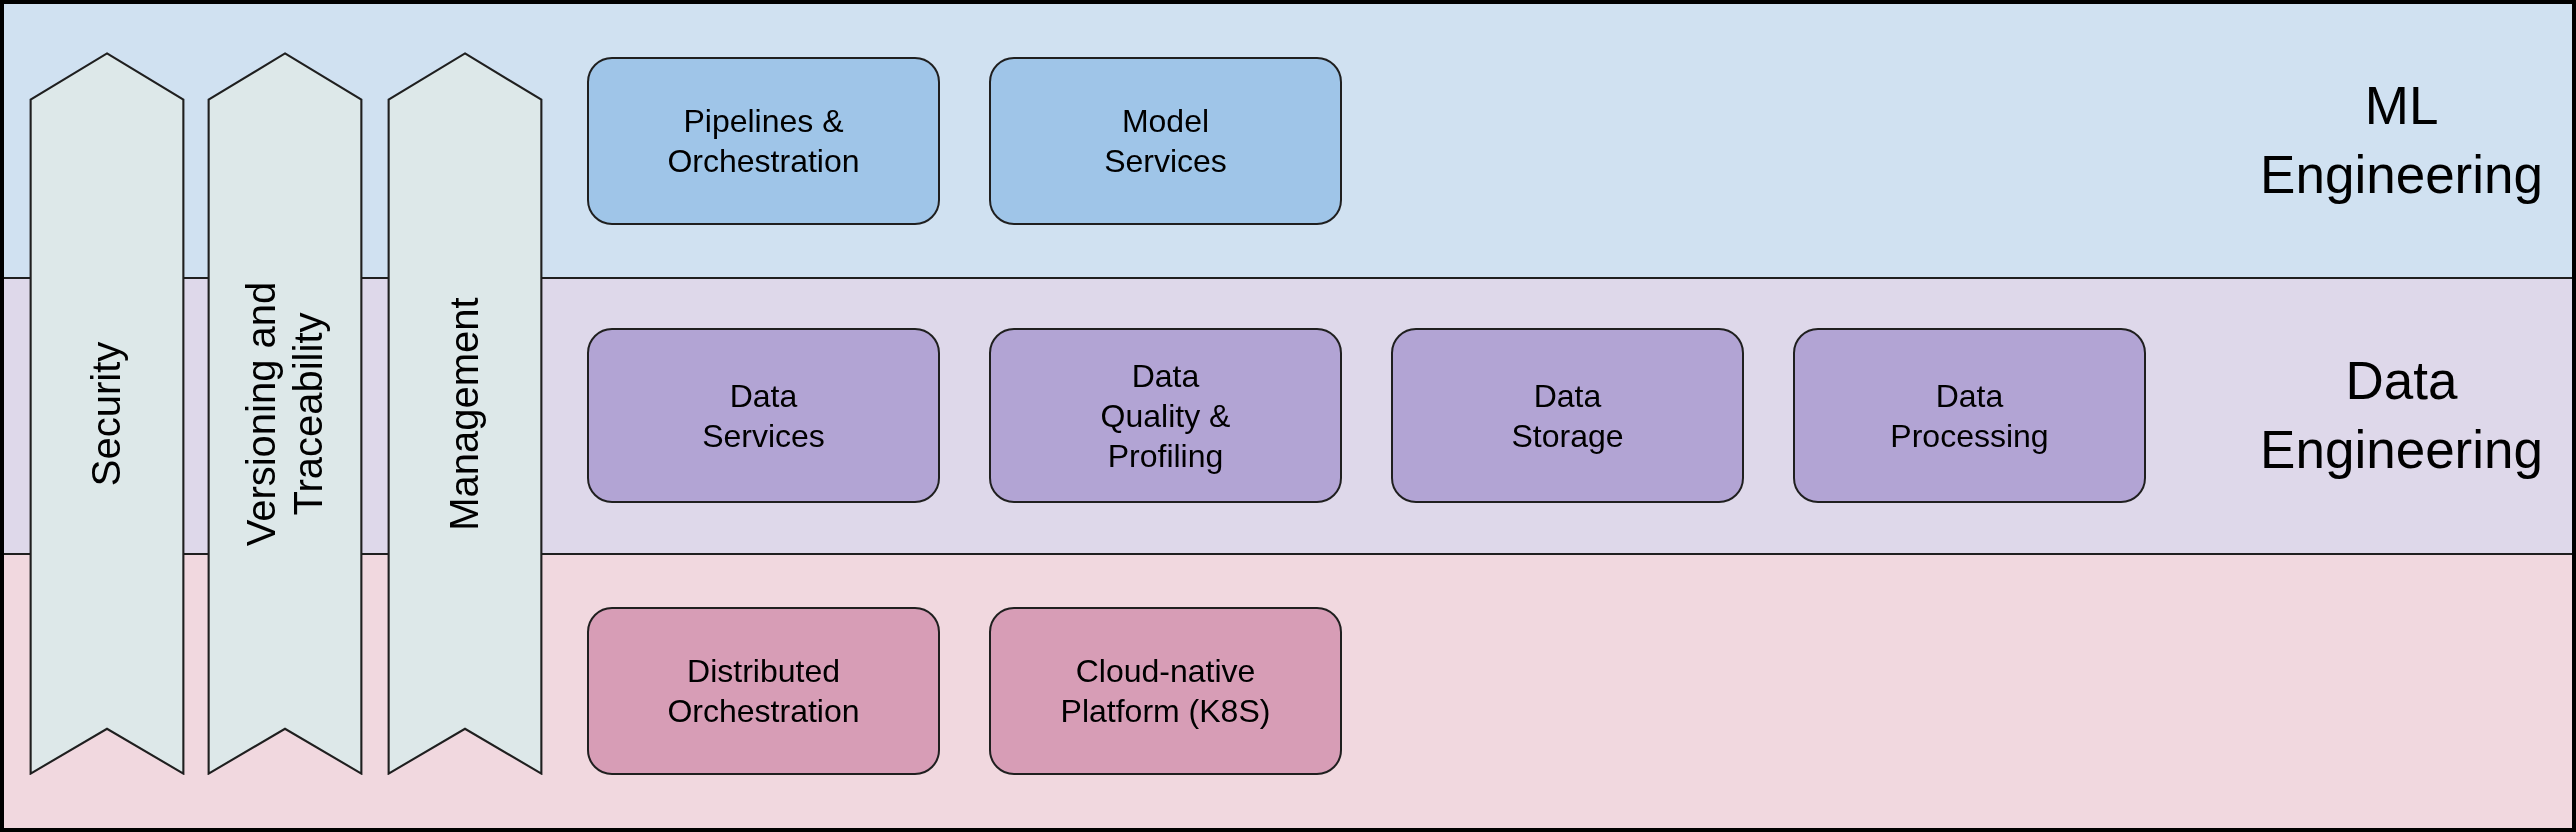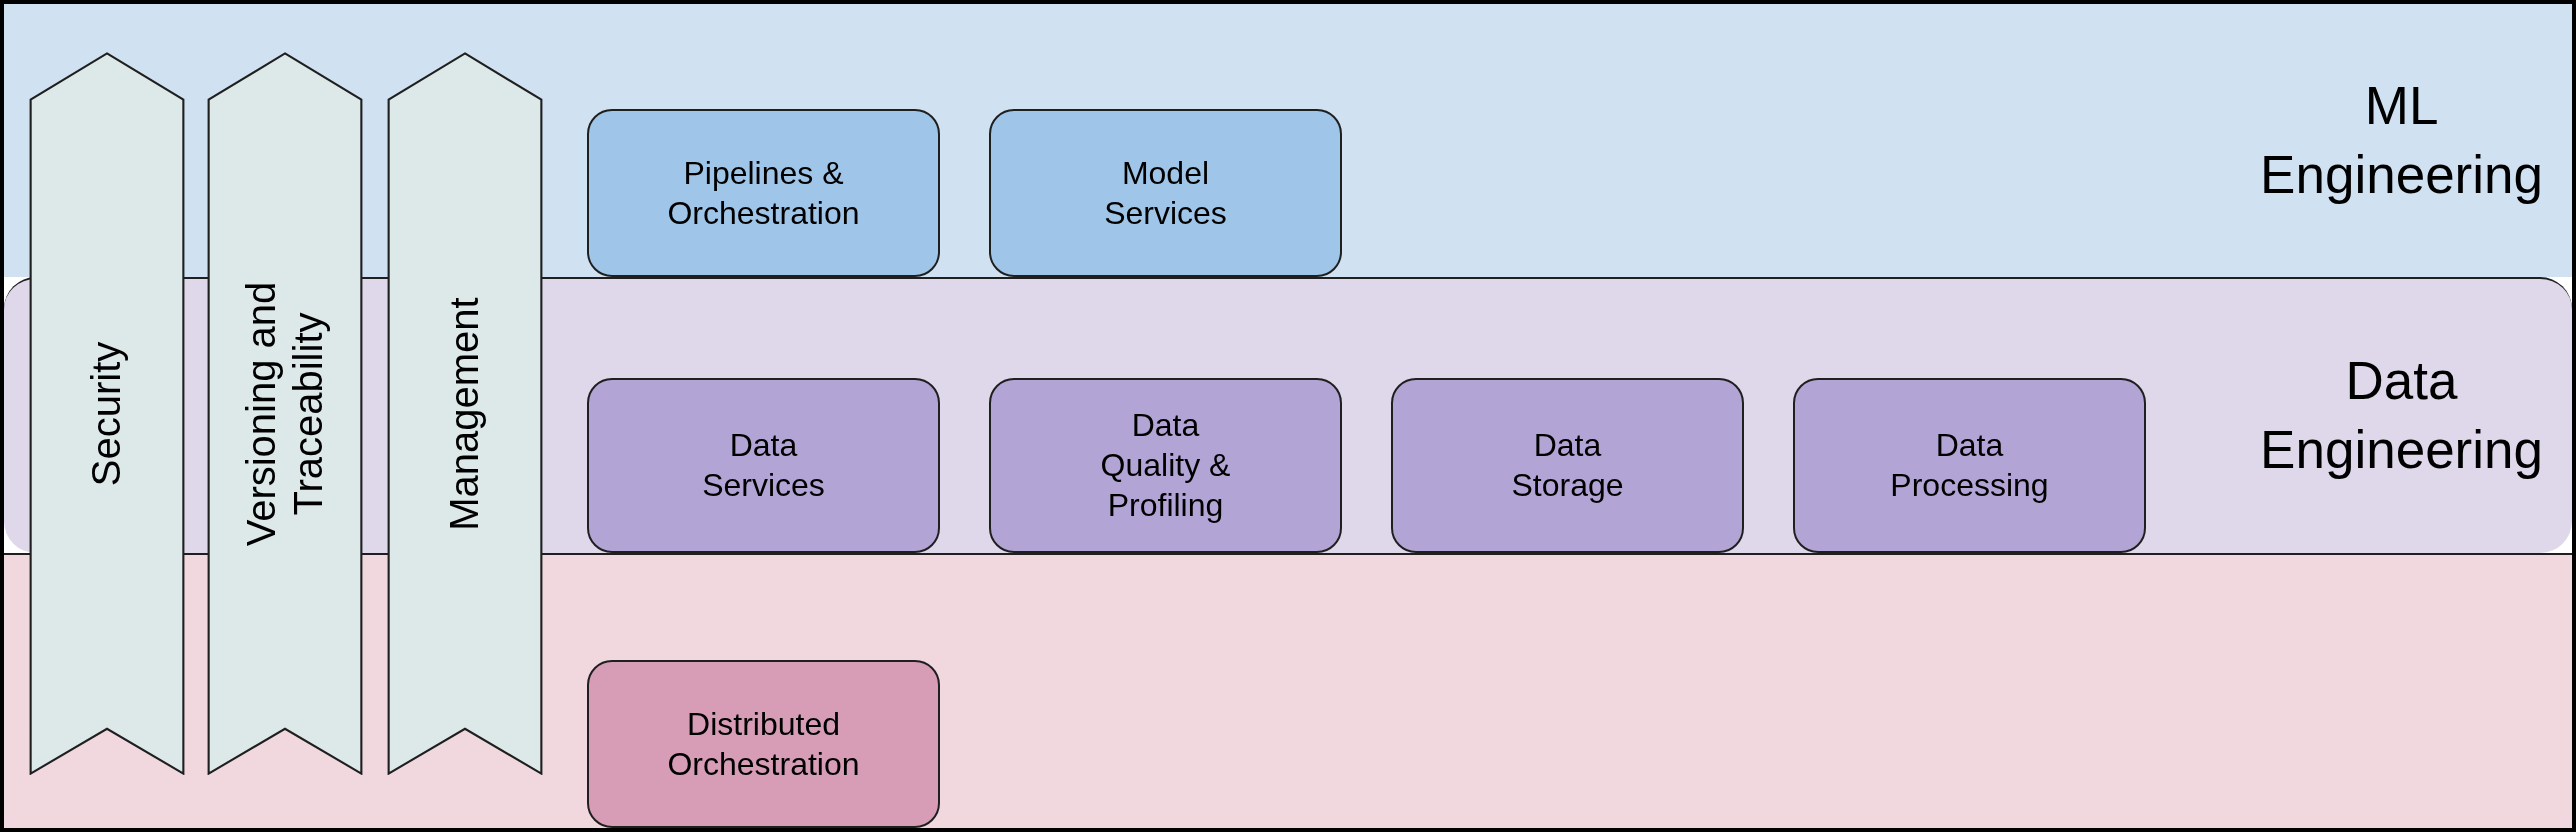--- a/index.html
+++ b/index.html
@@ -29,21 +29,21 @@
   .band + .band {
     border-top: 2.1px solid #1f1f1f;
   }
 
   .boxes {
     position: absolute;
     left: 583px;
     top: 0;
     height: 100%;
     display: flex;
-    align-items: flex-end;
+    align-items: center;
     gap: 49px;
   }
 
   .box {
     box-sizing: border-box;
     width: 353px;
     border: 2.1px solid #1f1f1f;
     border-radius: 25px;
     display: flex;
     align-items: center;
@@ -120,21 +120,21 @@
       </div>
       <div class="box">
         <span class="box-text">Model
 Services</span>
       </div>
     </div>
     <div class="row-label">ML
 Engineering</div>
   </section>
 
-  <section class="band band-1" style="background: rgb(222, 216, 234); border-radius: 32px; --box-bg: #b2a4d4;">
+  <section class="band band-1" style="background: rgb(222, 216, 234); --box-bg: #b2a4d4;">
     <div class="boxes">
       <div class="box">
         <span class="box-text">Data
 Services</span>
       </div>
       <div class="box">
         <span class="box-text">Data
 Quality &amp;
 Profiling</span>
       </div>
@@ -149,20 +149,24 @@
     </div>
     <div class="row-label">Data
 Engineering</div>
   </section>
 
   <section class="band band-2" style="background: rgb(241, 216, 223); --box-bg: #d79db6;">
     <div class="boxes">
       <div class="box">
         <span class="box-text">Distributed
 Orchestration</span>
+      </div>
+      <div class="box">
+        <span class="box-text">Cloud-native
+Platform (K8S)</span>
       </div>
     </div>
   </section>
 
   <div class="pillar pillar-1">
     <svg class="pillar-shape" viewBox="0 0 222 1032" aria-hidden="true">
       <polygon points="111,2 220,68 220,1030 111,966 2,1030 2,68" fill="#dde8e9" stroke="#1f1f1f" stroke-width="3"></polygon>
     </svg>
     <div class="pillar-label">Security</div>
   </div>

